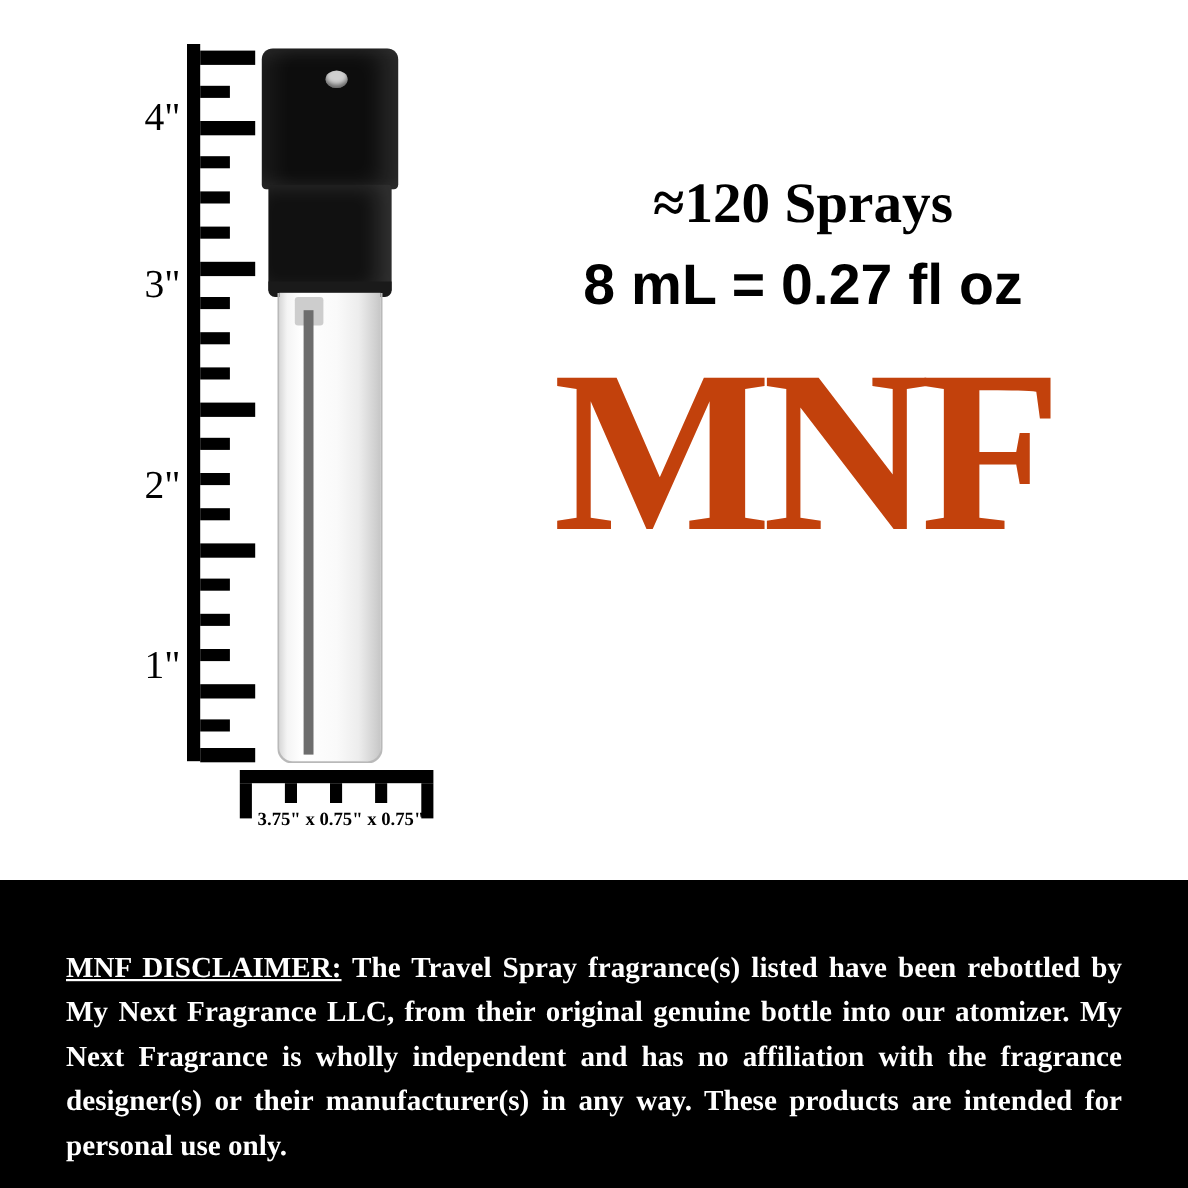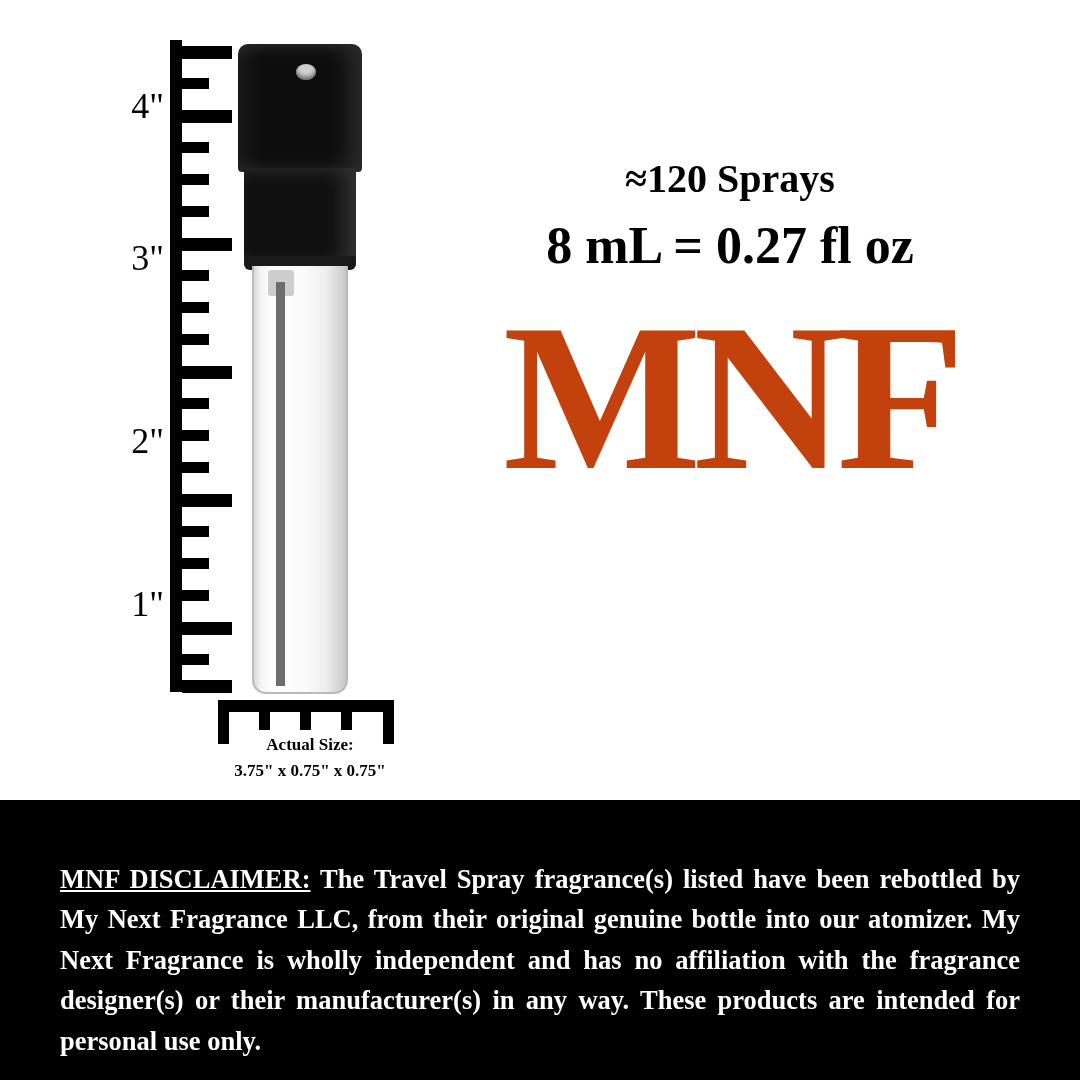--- a/index.html
+++ b/index.html
@@ -193,28 +193,28 @@
     letter-spacing: 0.5px;
     color: #000;
     display: inline-block;
     border-bottom: 5px solid #000;
     padding-bottom: 2px;
     line-height: 1.1;
   }
   #sprays {
     margin-top: 26px;
     font-family: "Liberation Serif", serif;
-    font-size: 40px;
+    font-size: 52px;
     font-weight: bold;
     color: #000;
     line-height: 1.15;
   }
   #volume {
     margin-top: 14px;
-    font-family: Liberation Serif, serif;
+    font-family: Liberation Sans, sans-serif;
     font-size: 52px;
     font-weight: bold;
     color: #000;
     line-height: 1.15;
   }
   #logo {
     margin-top: 22px;
     font-family: "Liberation Serif", serif;
     font-size: 210px;
     font-weight: bold;
@@ -300,21 +300,20 @@
   <div id="width-ruler">
     <div id="width-spine"></div>
     <div class="wtick major" style="left:0px;"></div>
     <div class="wtick minor" style="left:41px;"></div>
     <div class="wtick minor" style="left:82px;"></div>
     <div class="wtick minor" style="left:123px;"></div>
     <div class="wtick major" style="left:165px;"></div>
   </div>
 
   <div id="size-caption">
-    <div>Actual Size:</div>
     <div>3.75" x 0.75" x 0.75"</div>
   </div>
 
   <div id="info">
     <div id="sprays">≈120 Sprays</div>
     <div id="volume">8 mL = 0.27 fl oz</div>
     <div id="logo">MNF</div>
   </div>
 
   <div id="disclaimer-bar">

